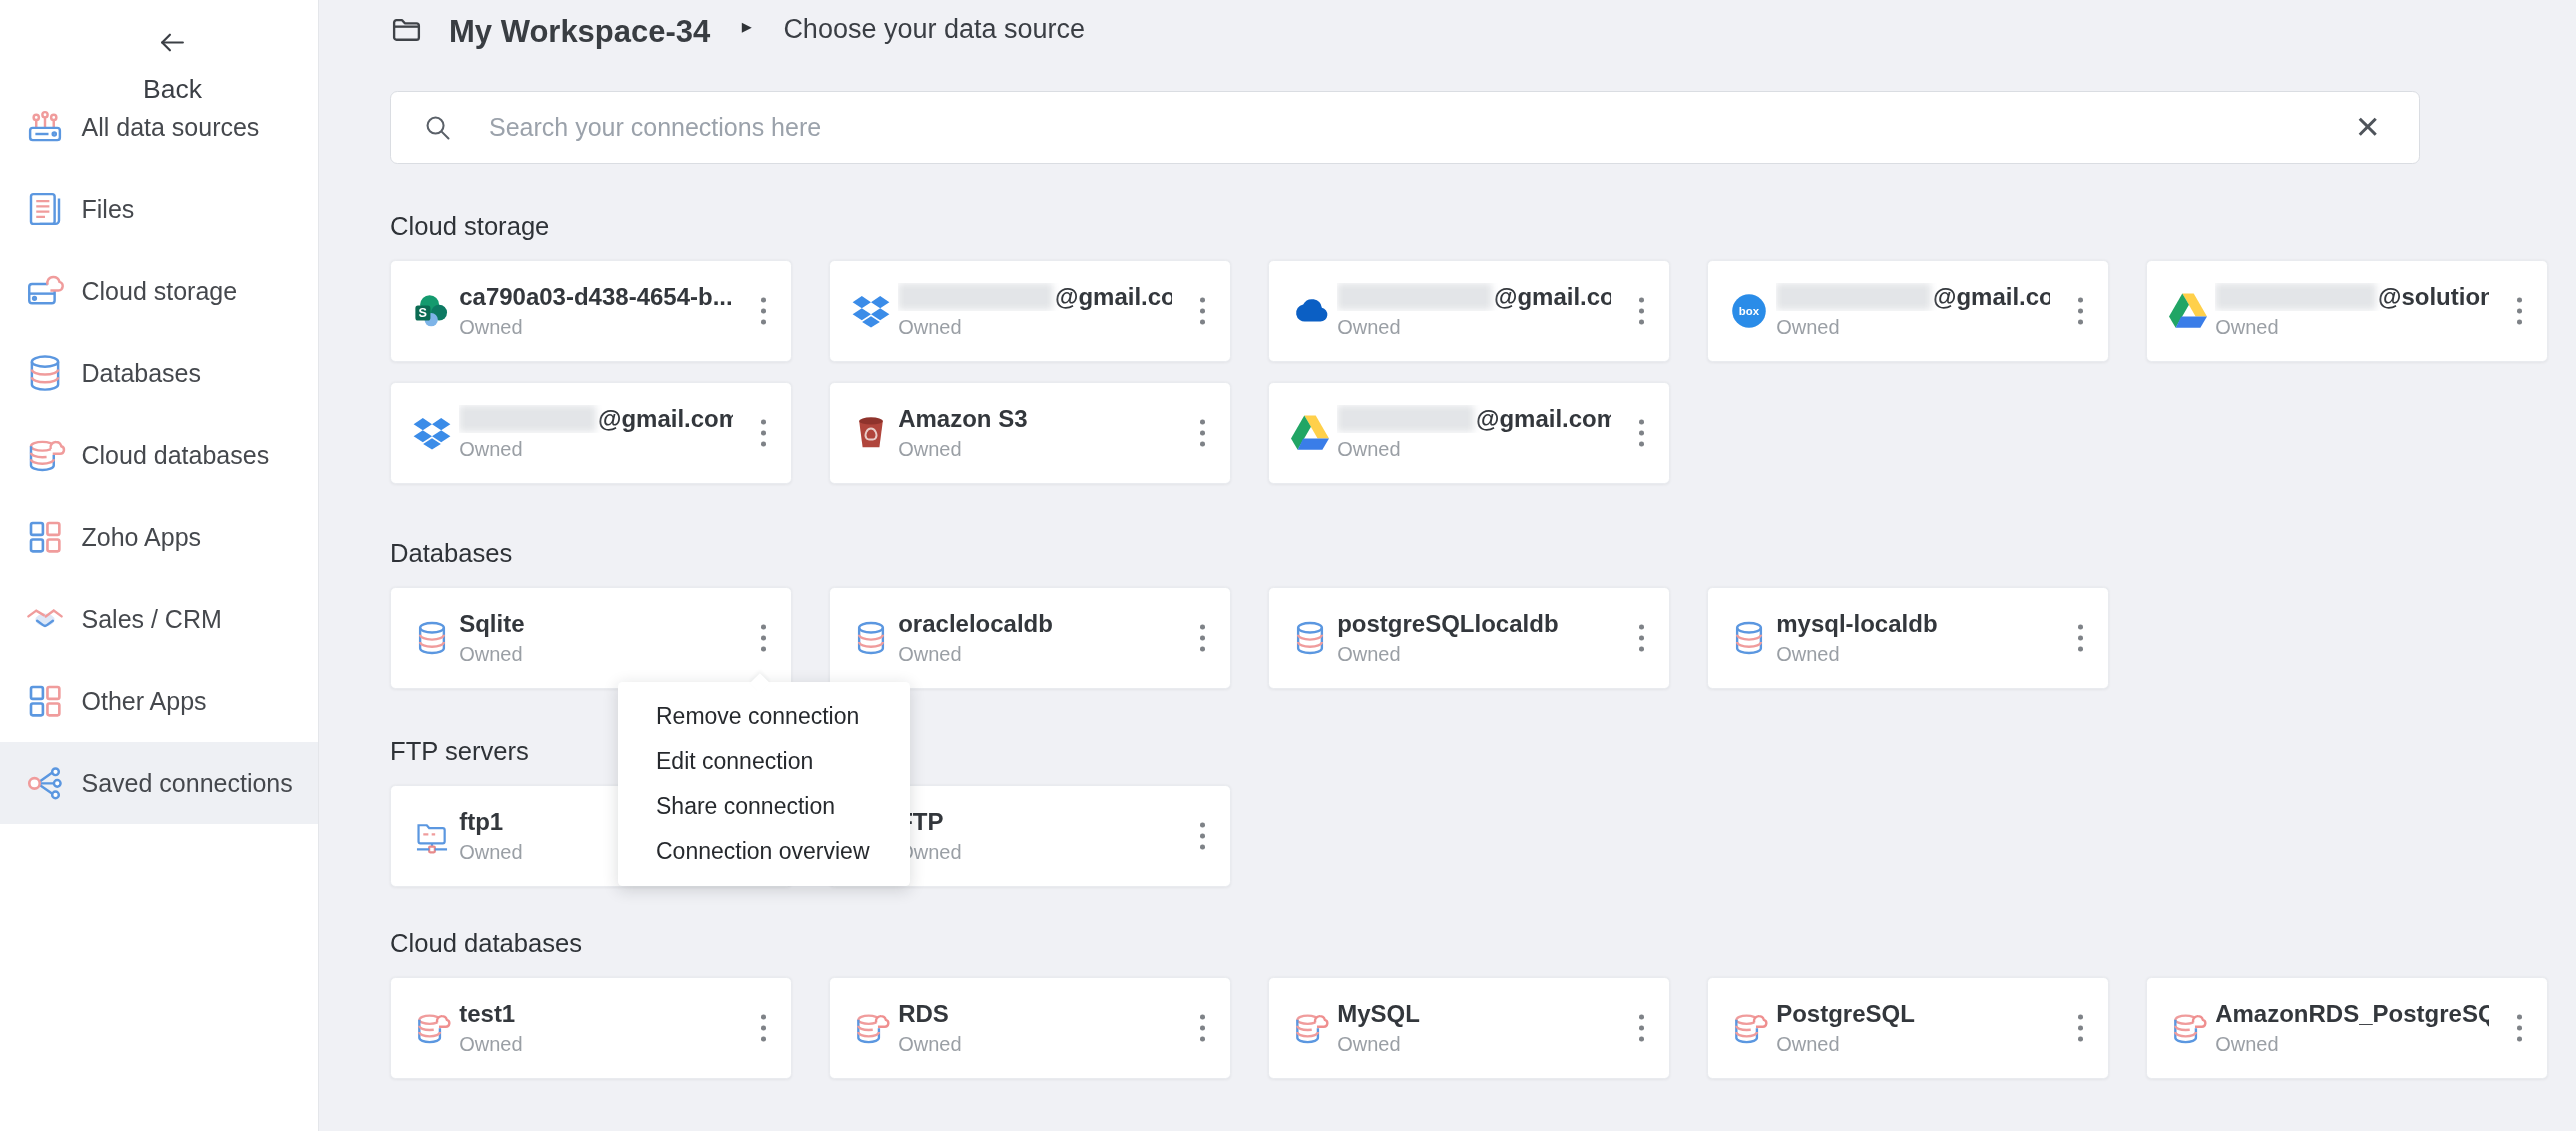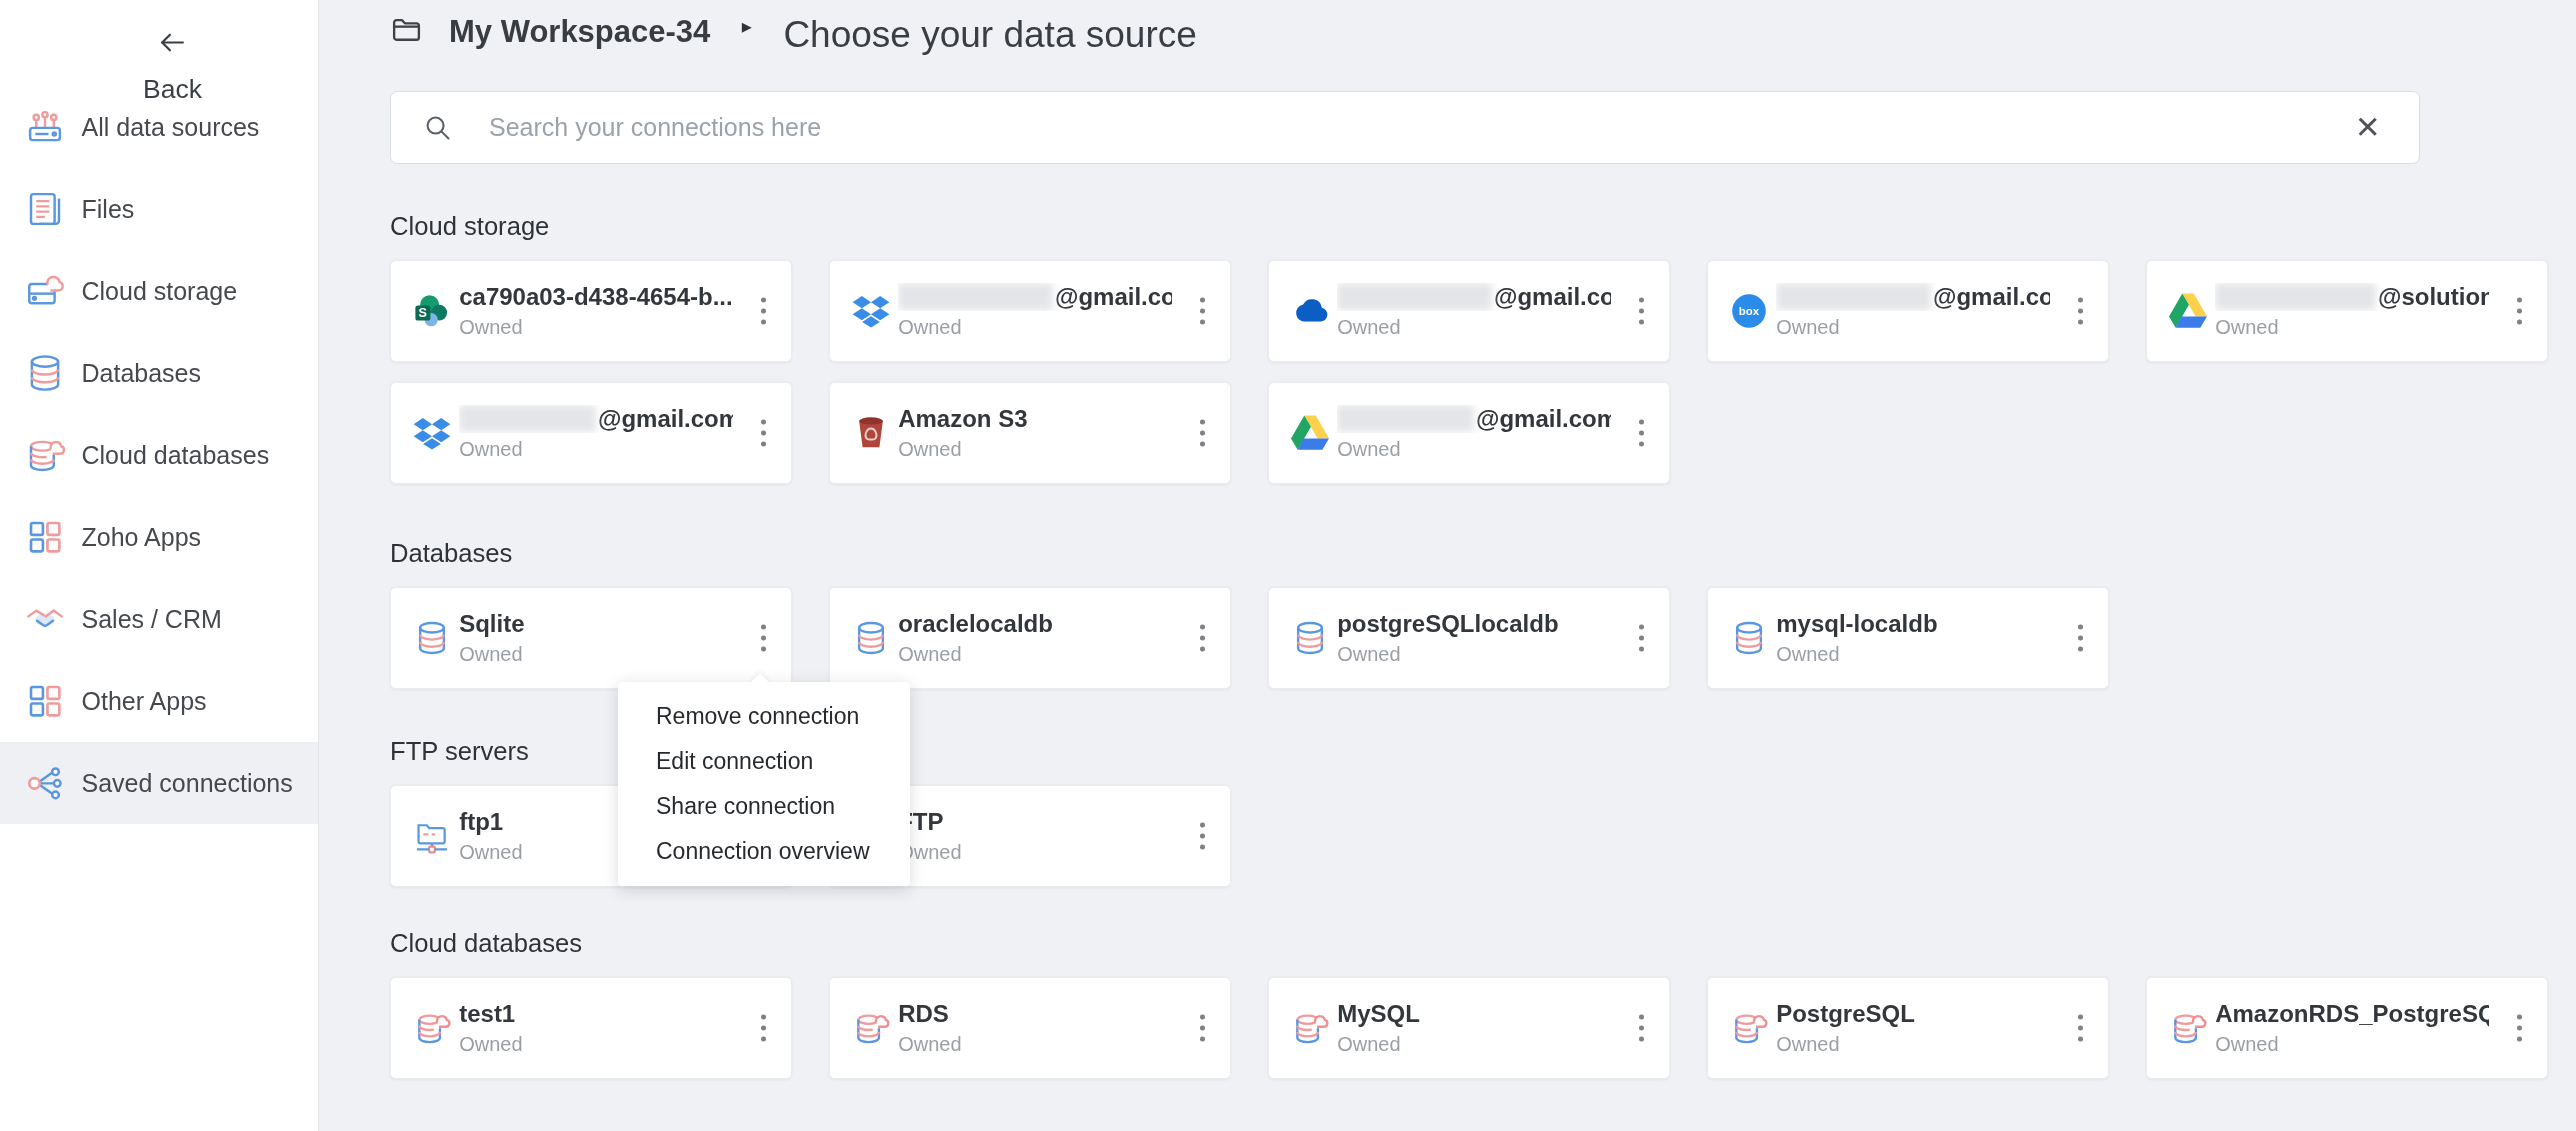--- a/index.html
+++ b/index.html
@@ -16,21 +16,21 @@
   .nav-icon{width:42px;height:42px;margin-right:15.5px;flex:0 0 42px;}
   .nav-icon svg{width:100%;height:100%;display:block;}
   .nav-label{font-size:25px;color:#45484d;white-space:nowrap;}
 
   
   .main{flex:1;padding:0 28px 0 71px;box-sizing:border-box;}
   .breadcrumb{display:flex;align-items:flex-start;margin-top:14px;height:40px;gap:26px;}
   .bc-folder svg{width:33px;height:33px;display:block;}
   .bc-title{font-size:31px;font-weight:600;color:#393d42;cursor:pointer;}
   .bc-sep{font-size:20px;color:#2f3337;margin:0 5.5px;}
-  .bc-sub{font-size:37px;font-weight:500;color:#3a3e44;}
+  .bc-sub{font-size:27px;font-weight:500;color:#3a3e44;}
 
   .searchbar{margin-top:37px;width:2030px;height:73px;background:#fff;border:0.9px solid #dadde2;border-radius:7.3px;
     display:flex;align-items:center;padding:0 31px;box-sizing:border-box;gap:34px;}
   .search-icon svg{width:31px;height:31px;display:block;}
   .searchbar input{flex:1;border:none;outline:none;font-size:25px;color:#33373c;background:transparent;
     font-family:"Liberation Sans","DejaVu Sans",sans-serif;}
   .searchbar input::placeholder{color:#9ba2ab;}
   .clear-btn{font-size:31px;color:#4f545b;cursor:pointer;line-height:1;padding:3.7px 7.3px;font-weight:300;}
 
   .section{margin-top:47px;}

